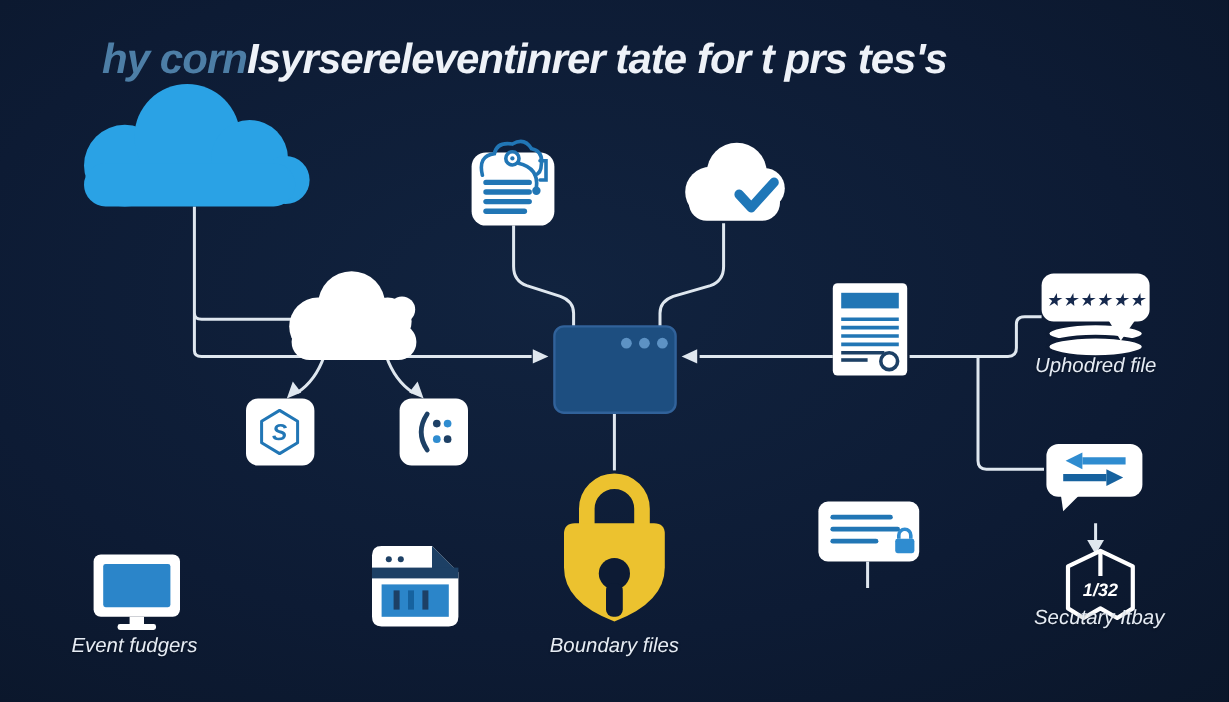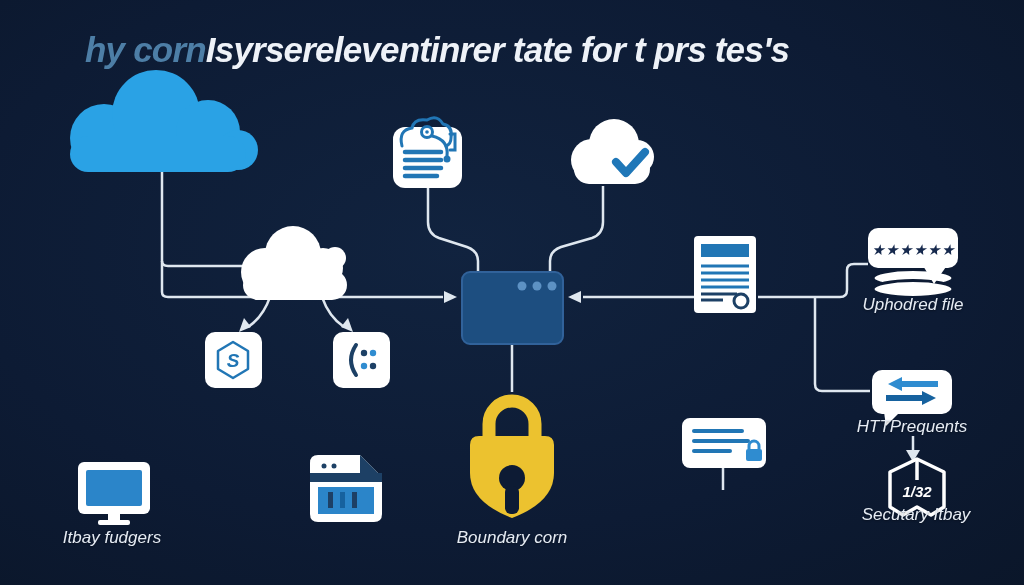--- a/index.html
+++ b/index.html
@@ -202,18 +202,17 @@
       <rect x="333" y="332" width="57" height="56" rx="10" fill="#ffffff"></rect>
       <path d="M356,345 Q346,360 356,375" stroke="#1d4065" stroke-width="4" fill="none" stroke-linecap="round"></path>
       <circle cx="364" cy="353" r="3.2" fill="#1d4065"></circle>
       <circle cx="373" cy="353" r="3.2" fill="#2f8cd0"></circle>
       <circle cx="364" cy="366" r="3.2" fill="#2f8cd0"></circle>
       <circle cx="373" cy="366" r="3.2" fill="#1d4065"></circle>
     </g>
   </svg>
 
   <div class="lbl centered" style="left:913px;top:294px;">Uphodred file</div>
-  <div class="lbl centered" style="left:912px;top:416px;">HTTPrequents</div>
   <div class="lbl centered" style="left:916px;top:504px;">Secutary Itbay</div>
-  <div class="lbl centered" style="left:112px;top:527px;">Itbay fudgers</div>
-  <div class="lbl centered" style="left:512px;top:527px;">Boundary corn</div>
+  <div class="lbl centered" style="left:112px;top:527px;">Event fudgers</div>
+  <div class="lbl centered" style="left:512px;top:527px;">Boundary files</div>
 
 </div>
 
 </body></html>

